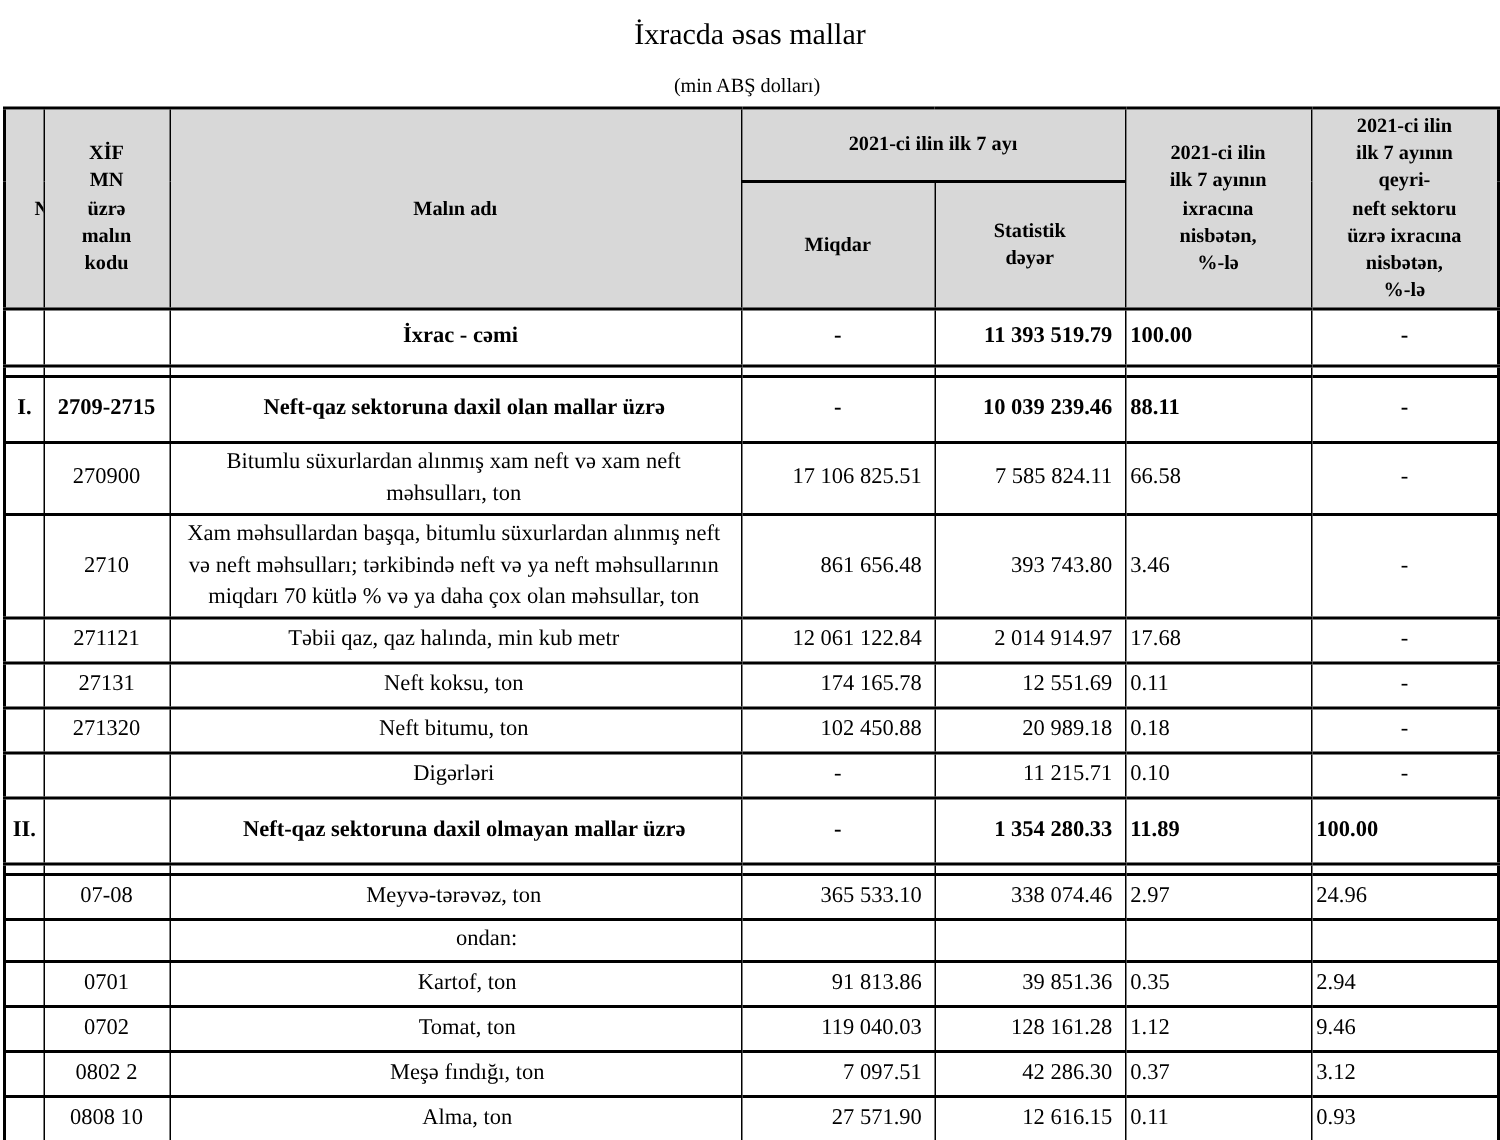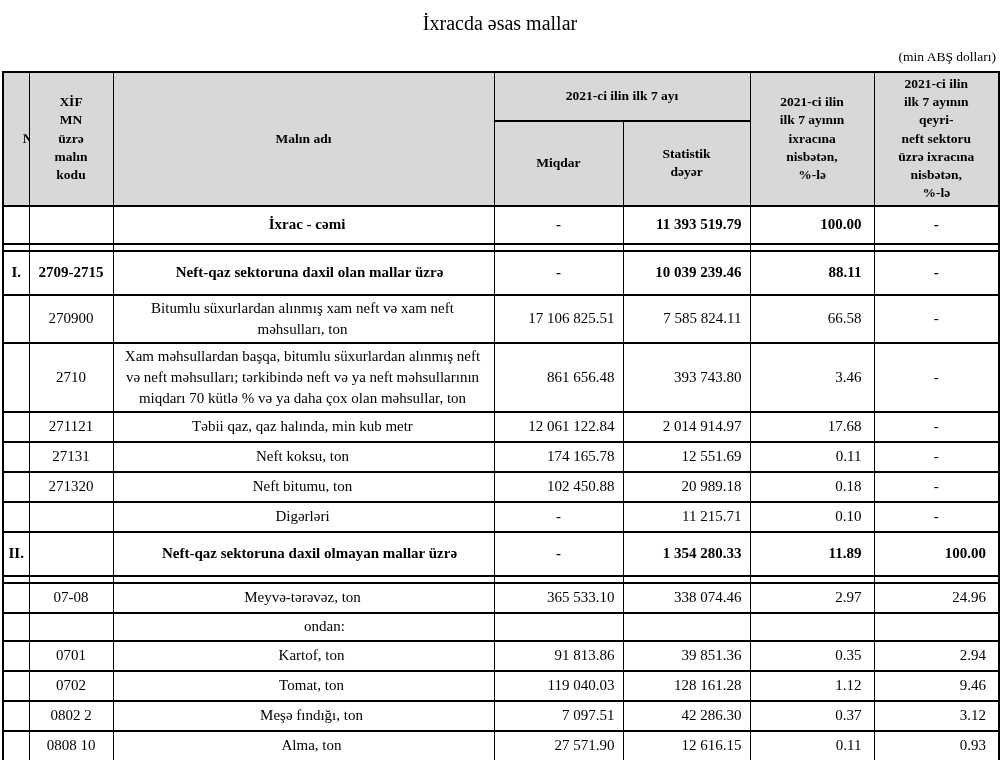--- a/index.html
+++ b/index.html
@@ -15,21 +15,21 @@
   .page { width: 1000px; }
 
   .title {
     margin: 12px 0 0 0;
     text-align: center;
     font-size: 20px;
     font-weight: normal;
   }
   .unit-note {
     margin: 14px 4px 6px 0;
-    text-align: right;
+    text-align: center;
     font-size: 13.5px;
   }
 
   table.report {
     margin-left: 2px;
     width: 996px;
     table-layout: fixed;
     border-collapse: collapse;
     border: 2px solid #000;
   }
@@ -54,21 +54,21 @@
 
   td {
     font-size: 15px;
     line-height: 21px;
     padding: 2px 3px;
   }
   td.c-no   { text-align: center; padding: 2px 1px; }
   td.c-code { text-align: center; padding-left: 3px; }
   td.c-name { text-align: center; padding-left: 4px; padding-right: 6px; }
   td.c-qty, td.c-value { text-align: right; padding-right: 8px; }
-  td.c-pct-total, td.c-pct-nonoil { text-align: right; padding-right: 12px; }
+  td.c-pct-total, td.c-pct-nonoil { padding-right: 12px; }
   td.dash { text-align: center; padding-right: 3px; }
 
   tr.total td   { font-weight: bold; height: 32px; }
   tr.total td.c-name { text-align: center; padding-left: 13px; }
   tr.section td { font-weight: bold; height: 38px; }
   tr.section td.c-name { padding-left: 18px; }
   tr.item td    { height: 24px; }
   tr.subitem td { height: 24px; }
   tr.subitem td.c-name { padding-left: 22px; }
   tr.label td   { height: 22px; }

